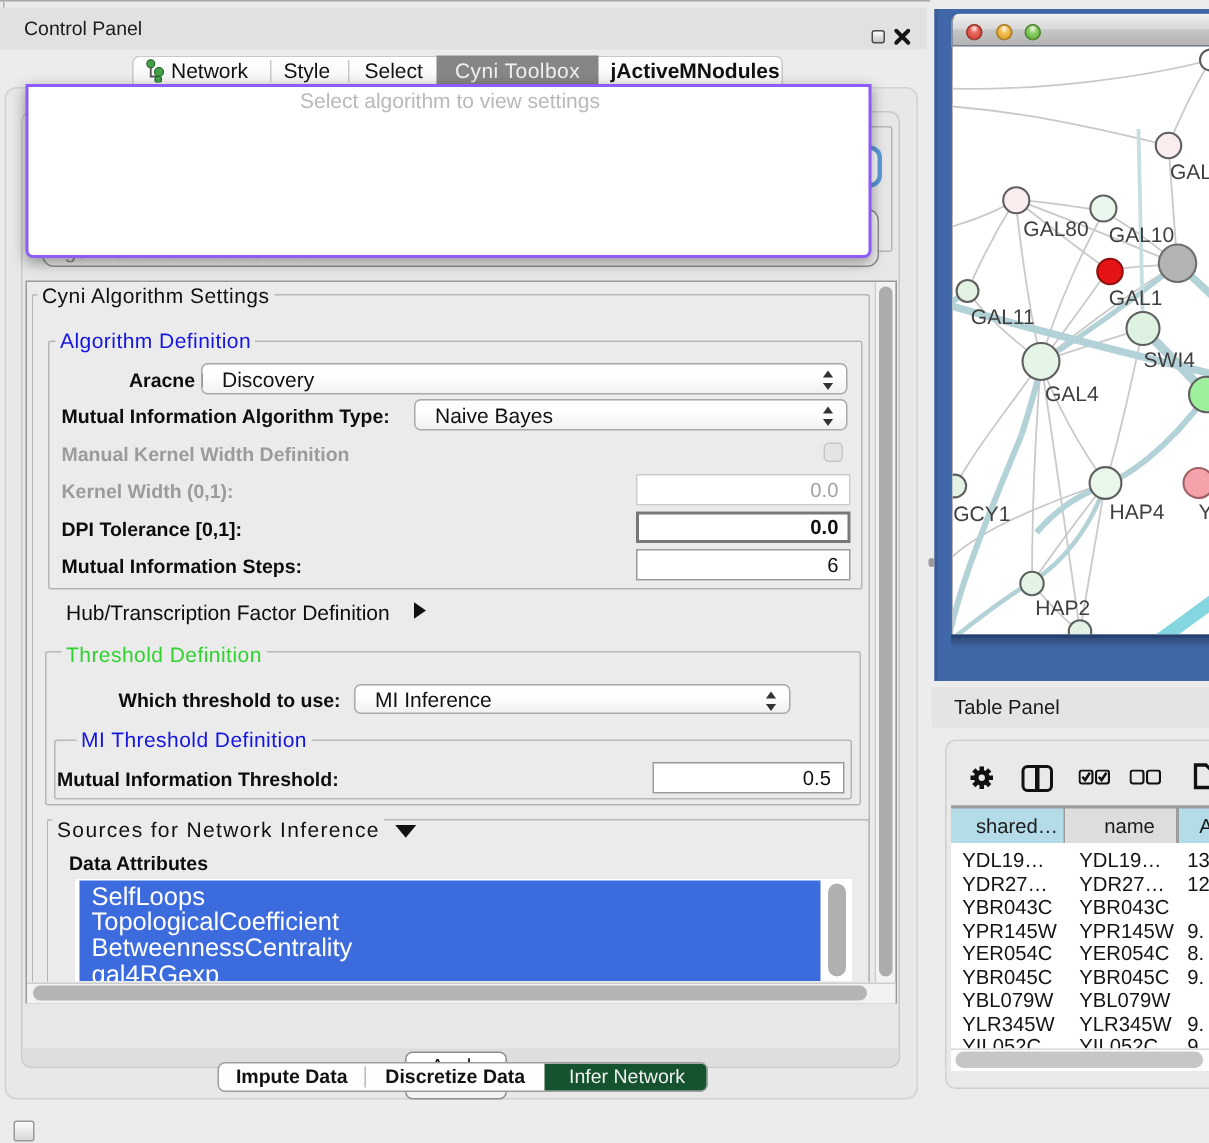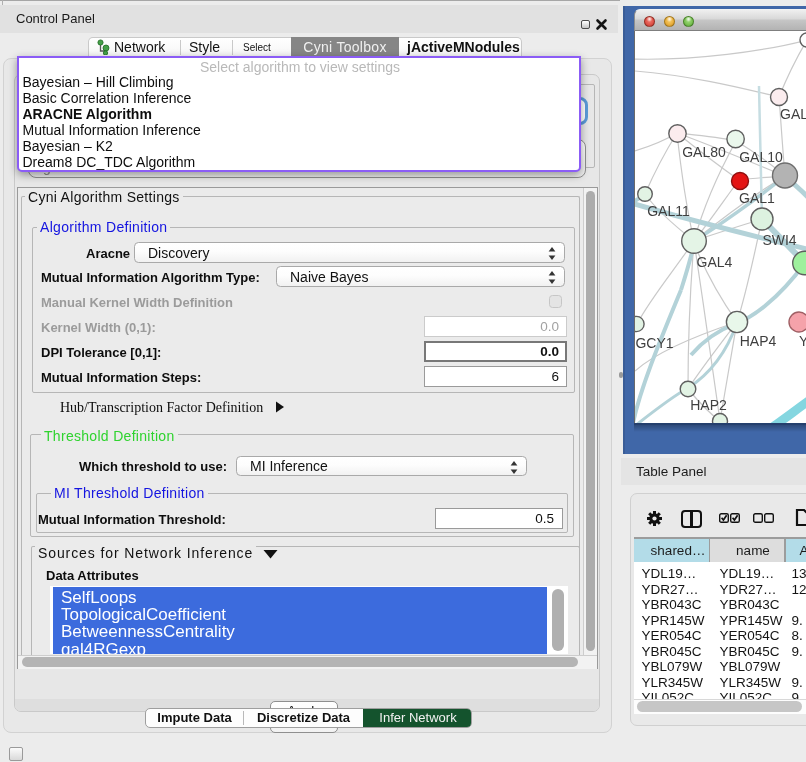--- a/index.html
+++ b/index.html
@@ -70,21 +70,21 @@
 
 <div class="lbl blab" style="left:41px;top:320px;color:#9b9b9b;">Kernel Width (0,1):</div>
 <div class="field" style="left:424px;top:316px;width:143px;height:21px;border:1px solid #cbcbcb;color:#a2a2a2;line-height:19px;padding-right:7px;">0.0</div>
 
 <div class="lbl blab" style="left:41px;top:345px;">DPI Tolerance [0,1]:</div>
 <div class="field" style="left:424px;top:341px;width:143px;height:21px;border:2px solid #787878;line-height:17px;padding-right:6px;font-weight:bold;">0.0</div>
 
 <div class="lbl blab" style="left:41px;top:370px;">Mutual Information Steps:</div>
 <div class="field" style="left:424px;top:366px;width:143px;height:21px;border:1px solid #9a9a9a;line-height:19px;padding-right:7px;">6</div>
 
-<div class="lbl" style="left:60px;top:400px;font-size:14px;color:#0d0d0d;font-family:Liberation Serif, serif;">Hub/Transcription Factor Definition</div>
+<div class="lbl" style="left:44px;top:400px;font-size:14px;color:#0d0d0d;">Hub/Transcription Factor Definition</div>
 <svg class="abs" style="left:274px;top:400px;" width="12" height="14" viewBox="0 0 12 13">
     <path d="M2 1 L10 6.5 L2 12 Z" fill="#111"></path>
   </svg>
 
 <div class="grp" style="left:30px;top:434px;width:544px;height:103px;"></div>
 <div class="grplbl" style="left:41px;top:429px;color:#2fd32f;">Threshold Definition</div>
 
 <div class="lbl blab" style="left:79px;top:459px;">Which threshold to use:</div>
 <div class="combo" style="left:236px;top:456px;width:291px;height:20px;">
     <span class="ct">MI Inference</span>
@@ -133,27 +133,26 @@
 <div class="lbl" style="left:114px;top:37px;height:21px;line-height:21px;font-size:14px;color:#111;">Network</div>
 <svg class="abs" style="left:97px;top:39px;" width="14" height="16" viewBox="0 0 14 16">
   <path d="M3.5 5 V12 H8" stroke="#5a5a5a" stroke-width="1.3" fill="none"></path>
   <circle cx="3.5" cy="3.5" r="2.6" fill="#45a049" stroke="#1f6b23" stroke-width="0.8"></circle>
   <circle cx="9" cy="9" r="3" fill="#45a049" stroke="#1f6b23" stroke-width="0.8"></circle>
   <circle cx="8.5" cy="14" r="2.2" fill="#45a049" stroke="#1f6b23" stroke-width="0.8"></circle>
 </svg>
 <div class="abs" style="left:180px;top:40px;width:1px;height:15px;background:#c9c9c9;"></div>
 <div class="lbl" style="left:189px;top:37px;height:21px;line-height:21px;font-size:14px;color:#111;">Style</div>
 <div class="abs" style="left:232px;top:40px;width:1px;height:15px;background:#c9c9c9;"></div>
-<div class="lbl" style="left:243px;top:37px;height:21px;line-height:21px;font-size:10px;color:#111;">Select</div>
+<div class="lbl" style="left:243px;top:37px;height:21px;line-height:21px;font-size:14px;color:#111;">Select</div>
 <div class="abs" style="left:291px;top:37px;width:108px;height:21px;background:#868686;text-align:center;line-height:21px;font-size:14px;letter-spacing:0.3px;color:#f0f0f0;">Cyni Toolbox</div>
 <div class="lbl" style="left:407px;top:37px;height:21px;line-height:21px;font-size:14px;font-weight:bold;color:#111;">jActiveMNodules</div>
 
 <div class="abs" style="left:17px;top:56px;width:564px;height:116px;background:#fff;border:2px solid #8b5cf6;border-radius:0 0 5px 5px;box-shadow:0 3px 9px rgba(0,0,0,0.38);">
   <div class="lbl" style="left:0;top:1px;width:562px;text-align:center;font-size:14px;color:#b9b9b9;">Select algorithm to view settings</div>
-  <div class="lbl" style="left:3.5px;top:17px;font-size:14px;color:#0d0d0d;line-height:15.9px;">Bayesian – Hill Climbing<br>Basic Correlation Inference<br><b>ARACNE Algorithm</b><br>Mutual Information Inference<br>Bayesian – K2<br>Dream8 DC_TDC Algorithm</div>
 </div>
 
 <div class="abs" style="left:623px;top:6px;width:183px;height:448px;background:#4067a8;"></div>
 <div class="abs" style="left:623px;top:6px;width:2px;height:448px;background:#3a5d97;"></div>
 
 <div class="abs" style="left:619px;top:372px;width:4px;height:6px;background:#9a9a9a;border-radius:2px;"></div>
 
 <div class="abs" style="left:634px;top:9px;width:172px;height:22px;background:linear-gradient(180deg,#efefef 0%,#d8d8d8 45%,#c6c6c6 50%,#b3b3b3 100%);border-radius:6px 0 0 0;border-top:1px solid #f2f2f2;border-left:1px solid #8e8e8e;border-bottom:1px solid #7f7f7f;"></div>
 <div class="abs" style="left:644px;top:15.5px;width:11px;height:11px;border-radius:50%;background:radial-gradient(circle at 50% 22%,rgba(255,255,255,.9) 0%,rgba(255,255,255,0) 35%),radial-gradient(circle at 50% 40%,#ee7d72 0%,#e0544a 55%,#bc3a30 100%);border:0.5px solid rgba(110,30,20,0.65);"></div>
 <div class="abs" style="left:663.5px;top:15.5px;width:11px;height:11px;border-radius:50%;background:radial-gradient(circle at 50% 22%,rgba(255,255,255,.9) 0%,rgba(255,255,255,0) 35%),radial-gradient(circle at 50% 40%,#f6cf72 0%,#eab03e 55%,#c98d20 100%);border:0.5px solid rgba(130,95,15,0.65);"></div>

